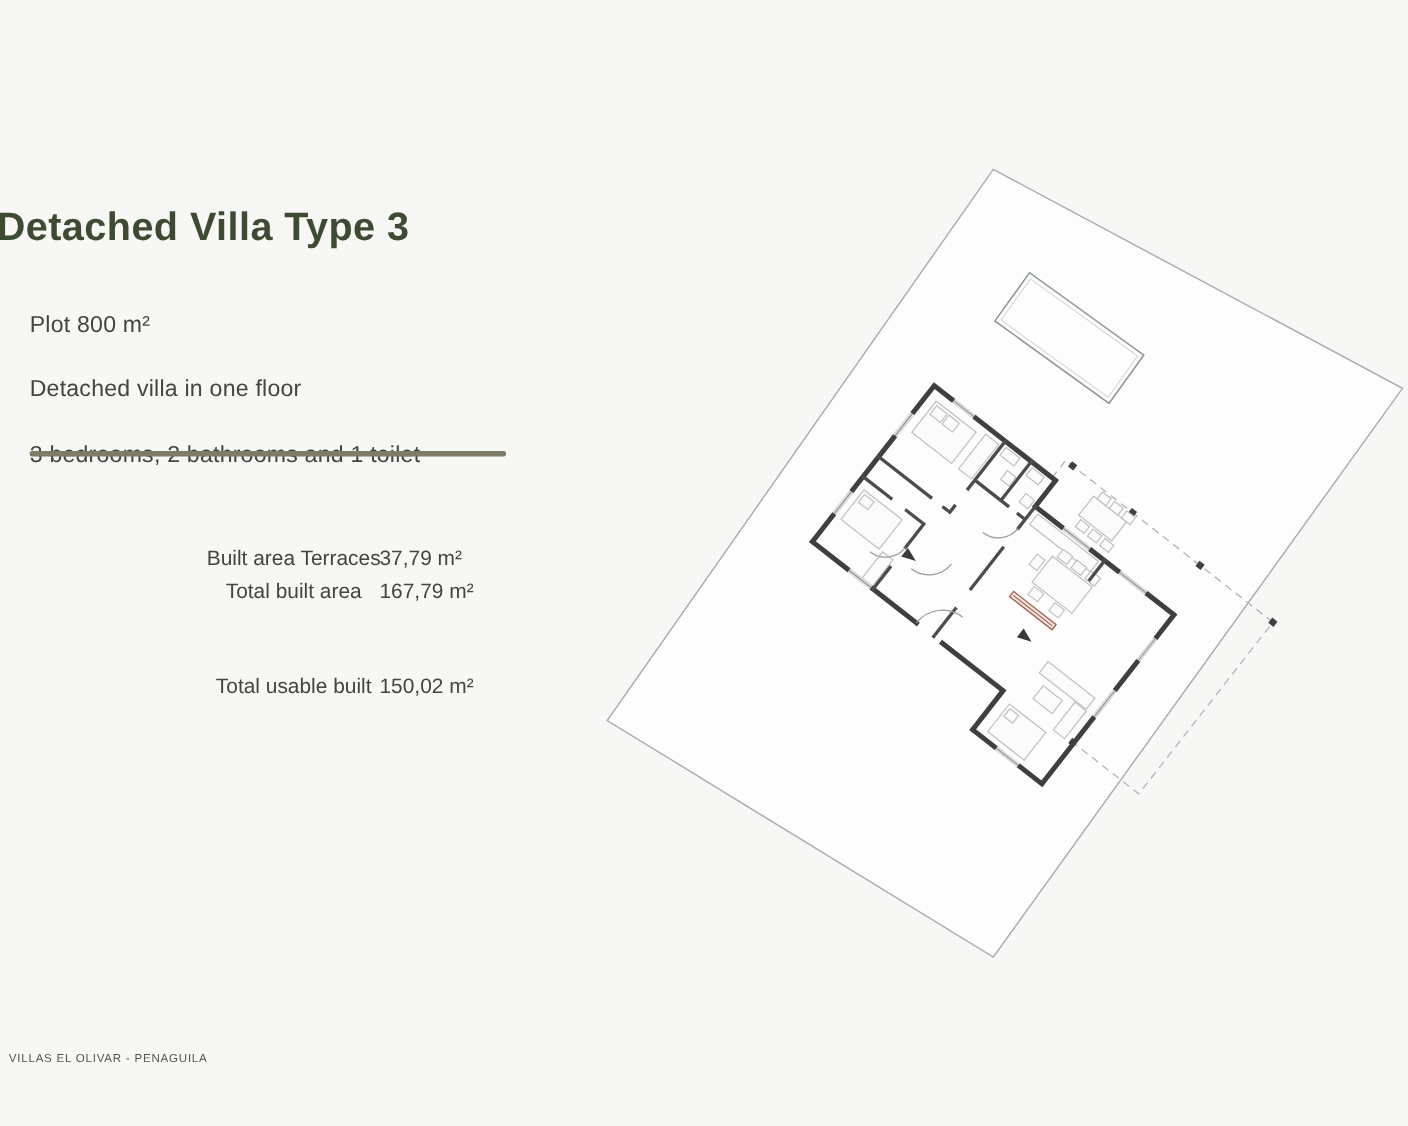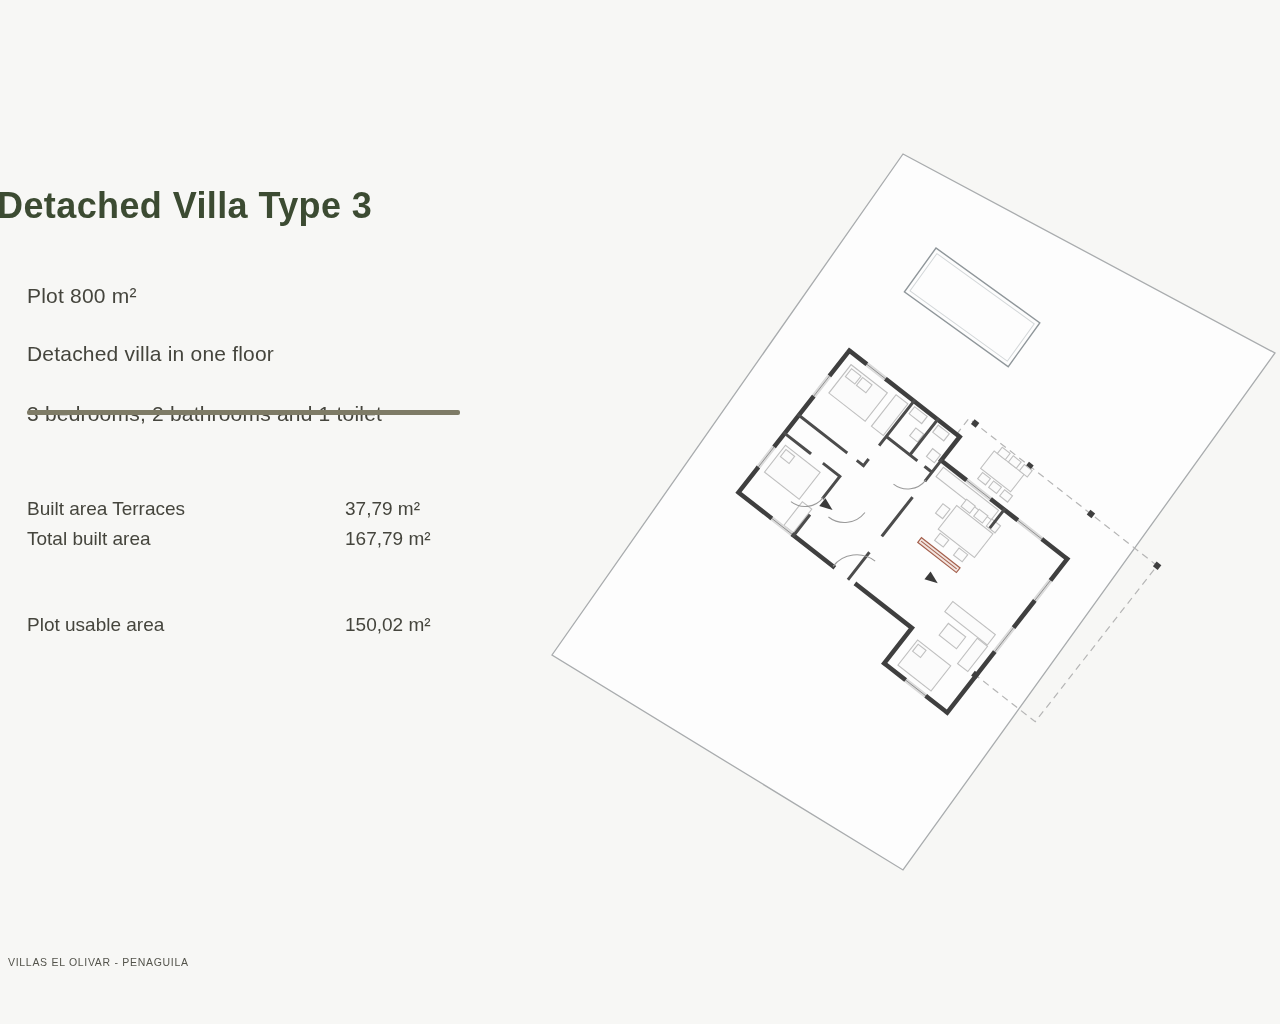--- a/index.html
+++ b/index.html
@@ -3,21 +3,21 @@
 <meta charset="utf-8">
 <style>
   html,body{margin:0;padding:0;}
   body{
     width:1280px;height:1024px;
     background:#f7f7f5;
     font-family:"Liberation Sans","DejaVu Sans",sans-serif;
     overflow:hidden;position:relative;
     color:#44443c;
   }
-  .page{position:absolute;inset:0;width:1280px;height:1024px;}
+  .page{position:absolute;inset:0;width:1280px;height:1024px;text-align:center;}
   .title{
     position:absolute;left:-3px;top:161px;
     font-size:36px;font-weight:700;letter-spacing:.4px;
     color:#3c4b32;white-space:nowrap;
   }
   .line{
     position:absolute;left:27px;
     font-size:21px;letter-spacing:.2px;color:#45453d;white-space:nowrap;
   }
   .line-plot{top:263px;}
@@ -171,18 +171,18 @@
 
   <div class="area-row row-1">
     <span>Built area Terraces</span>
     <span class="val">37,79 m²</span>
   </div>
   <div class="area-row row-2">
     <span>Total built area</span>
     <span class="val">167,79 m²</span>
   </div>
   <div class="area-row row-total">
-    <span>Plot usable area</span>
+    <span>Total usable built</span>
     <span class="val">150,02 m²</span>
   </div>
 
   <div class="footer">VILLAS EL OLIVAR - PENAGUILA</div>
 </div>
 
 </body></html>

